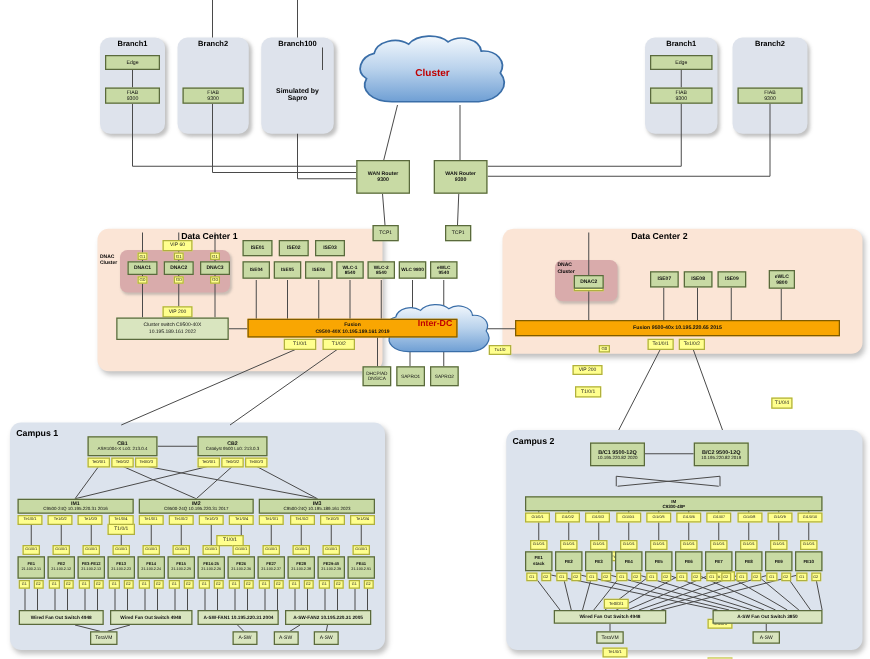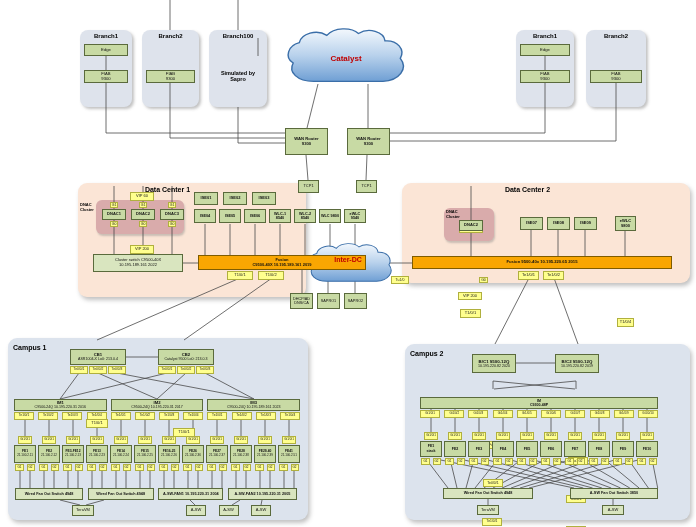--- a/index.html
+++ b/index.html
@@ -323,21 +323,21 @@
       </g>
     <g fill="url(#cg)" stroke="#3a6ea8" stroke-width="1.4">
       <use href="#cloudp" transform="translate(283,28) scale(1.02,0.92)"></use>
     </g>
     <g fill="url(#cg)" stroke="#3a6ea8" stroke-width="1.4">
       <use href="#cloudp" transform="translate(305,243) scale(0.73,0.66)"></use>
     </g>
   </svg>
 
   
-  <div class="cloudlabel" id="internet-label">Catalyst</div>
+  <div class="cloudlabel" id="internet-label">Cluster</div>
   <div class="node abs" id="wr1">WAN Router
 9300</div>
   <div class="node abs" id="wr2">WAN Router
 9300</div>
   <div class="node abs" id="tcp1">TCP1</div>
   <div class="node abs" id="tcp2">TCP1</div>
 
   
   <div class="title" id="dc1-title">Data Center 1</div>
   <div class="title" id="dc1-dnaclabel">DNAC

